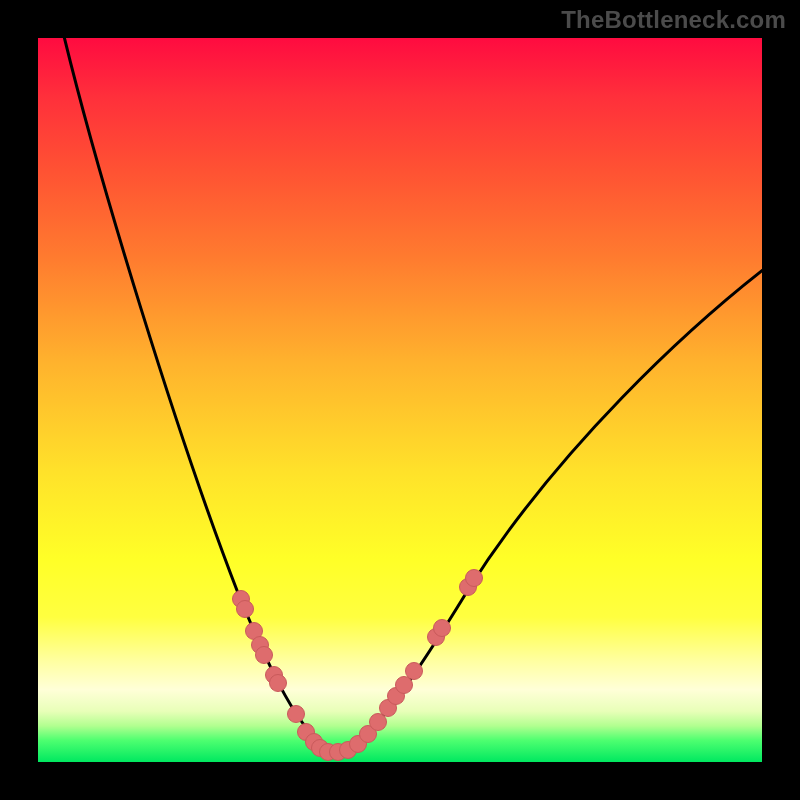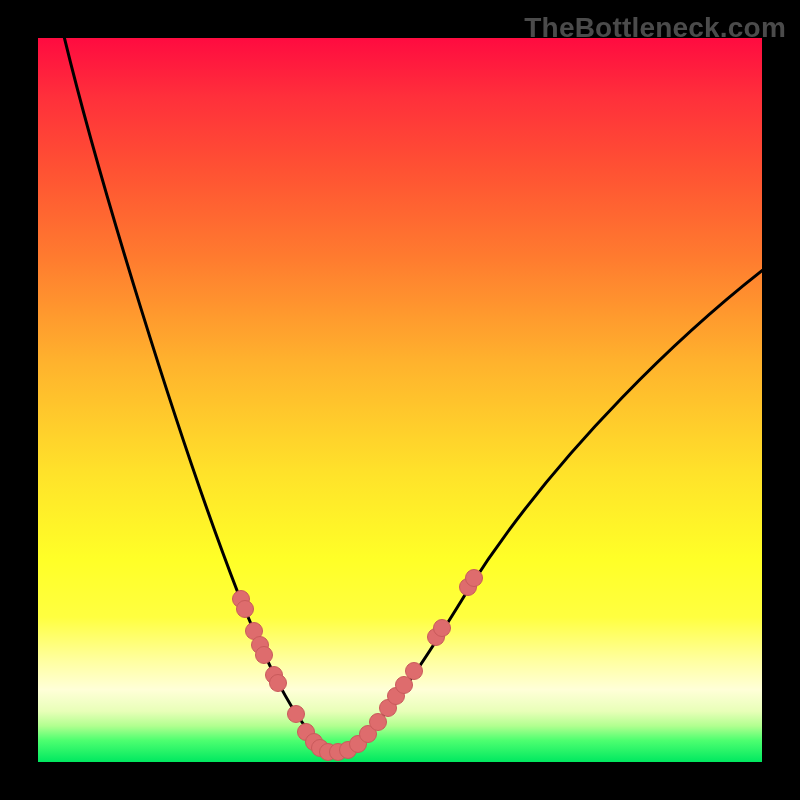--- a/index.html
+++ b/index.html
@@ -46,24 +46,24 @@
       #ffffa0 86%,
       #ffffd8 90%,
       #e8ffb8 93%,
       #b2ff90 95%,
       #4eff70 97%,
       #00e860 100%
     );
   }
   .watermark {
     position: absolute;
-    top: 12px;
+    top: 6px;
     right: 14px;
     color: #4b4b4b;
-    font-size: 28px;
+    font-size: 24px;
     font-weight: 600;
     letter-spacing: 0.2px;
   }
   svg.curves {
     position: absolute;
     left: 0;
     top: 0;
     width: 100%;
     height: 100%;
   }

